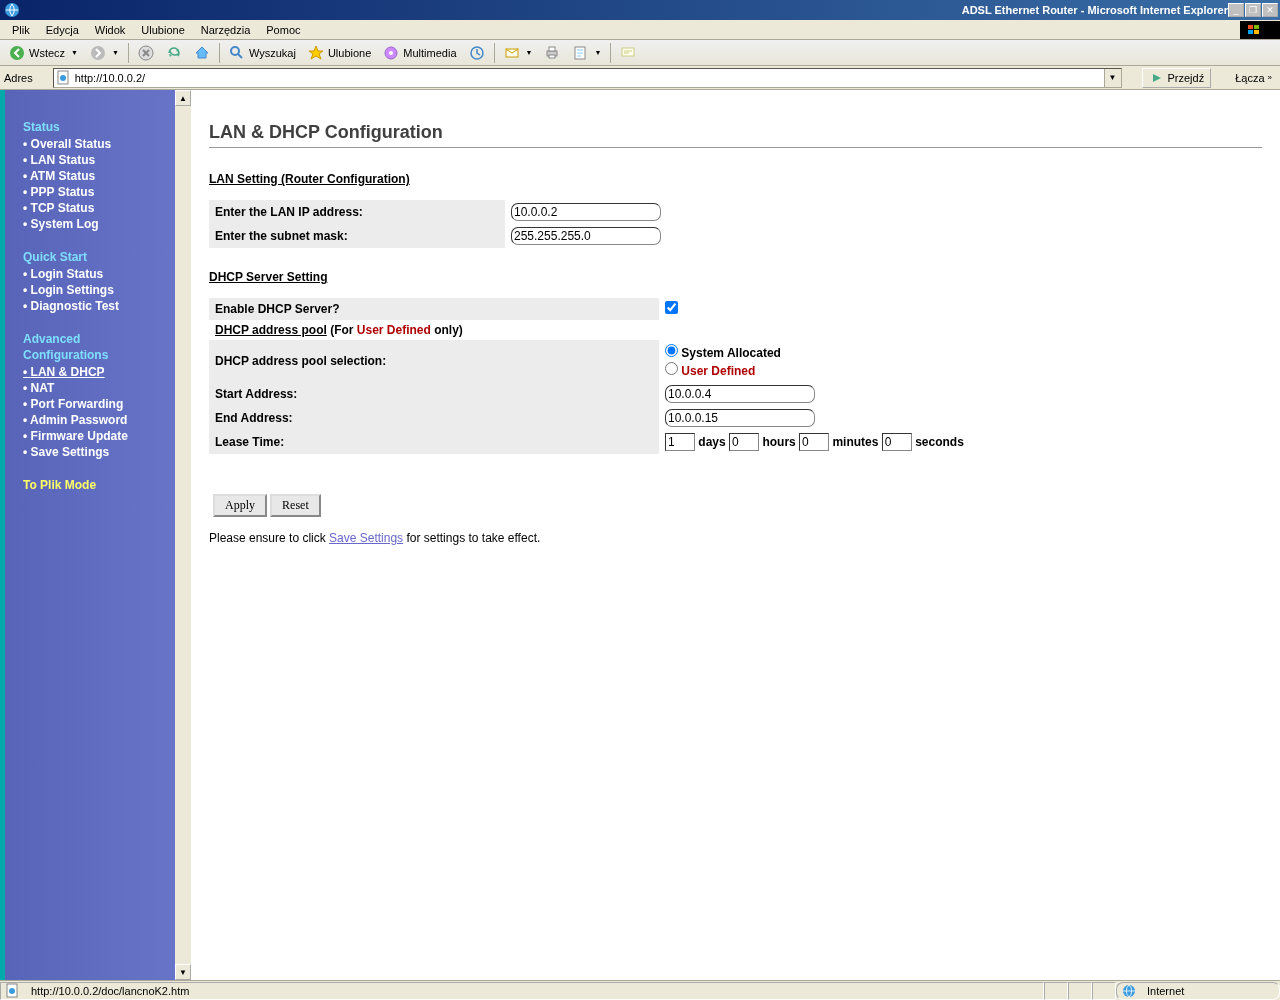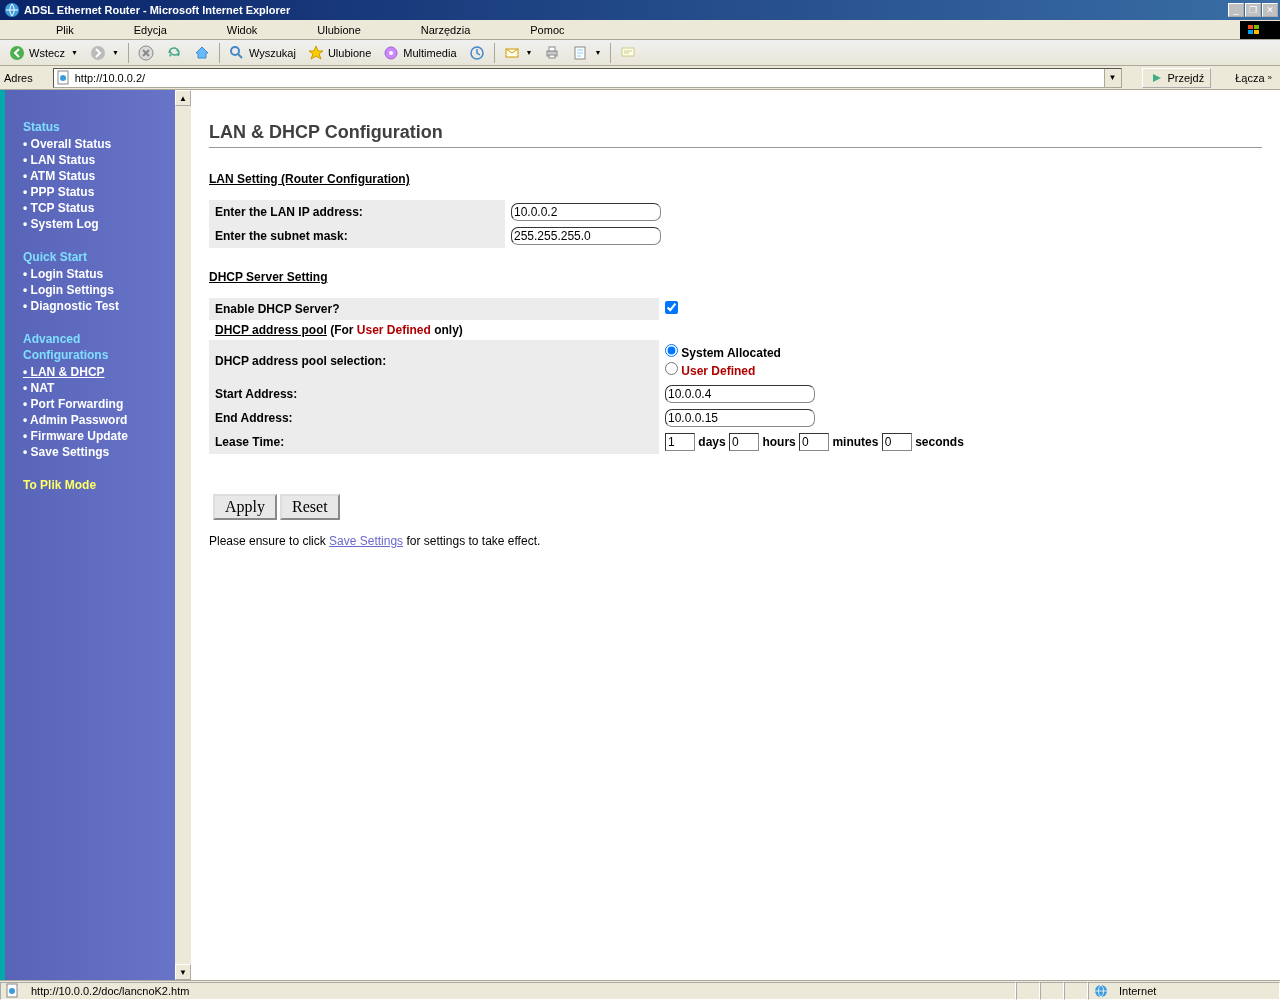--- a/index.html
+++ b/index.html
@@ -1,27 +1,27 @@
 <!DOCTYPE html>
 <html><head>
 <meta charset="utf-8">
 <style>
 * { box-sizing: border-box; margin: 0; padding: 0; }
 body { font-family: Tahoma, Verdana, sans-serif; font-size: 11px; background: #ece9d8; overflow: hidden; width: 1280px; height: 1000px; }
 
 
-.titlebar { background: linear-gradient(to right, #0a246a, #3a6ea5); height: 20px; display: flex; align-items: center; color: white; padding-left: 4px; }
+.titlebar { background: linear-gradient(to right, #0a246a, #3a6ea5); height: 20px; display: flex; align-items: center; color: white; padding-left: 4px; text-align: right; }
 .titlebar-icon { width: 16px; height: 16px; margin-right: 4px; }
 .titlebar-text { flex: 1; font-size: 11px; font-weight: bold; }
 .winbtns { display: flex; gap: 1px; margin-right: 2px; }
 .winbtn { width: 16px; height: 14px; background: #c0c0c0; border: 1px outset #fff; font-size: 9px; display: flex; align-items: center; justify-content: center; cursor: pointer; font-family: Arial; }
 
 
 .menubar { background: #ece9d8; height: 20px; display: flex; align-items: center; padding-left: 4px; border-bottom: 1px solid #aca899; }
-.menubar-item { padding: 2px 8px; font-size: 11px; cursor: pointer; margin-left: 44px; }
+.menubar-item { padding: 2px 8px; font-size: 11px; cursor: pointer; }
 .menubar-logo { margin-left: auto; width: 40px; height: 18px; background: #000; display:flex; align-items:center; justify-content:center; }
 
 
 .toolbar { background: linear-gradient(to bottom, #f0f0f0, #e8e6d8); height: 26px; display: flex; align-items: center; padding-left: 4px; border-bottom: 1px solid #aca899; gap: 2px; }
 .tbtn { height: 22px; padding: 0 4px; display: flex; align-items: center; border: 1px solid transparent; cursor: pointer; font-size: 11px; gap: 4px; }
 .tb-sep { width: 1px; height: 20px; background: #aca899; margin: 0 2px; }
 .tb-ico { width: 16px; height: 16px; display: inline-flex; align-items: center; justify-content: center; font-size: 12px; }
 .dropdown-arrow { font-size: 7px; margin-left: 2px; }
 
 
@@ -63,31 +63,31 @@
 .txtin.sm { width: 30px; }
 
 .radio-opts { font-size: 12px; font-family: Verdana, sans-serif; }
 .radio-opts label { display:block; padding:1px 0;}
 .red { color: #b00000; font-weight: bold; }
 
 .pool-head { font-family: Verdana, sans-serif; font-size: 12px; padding: 4px 6px; }
 .pool-head b { text-decoration: underline; }
 
 .btn-row { padding: 18px 4px 14px 4px; }
-.btn { font-size: 16px; padding: 2px 10px; border: 2px outset #ddd; background: #e8e8e8; cursor: pointer; font-family: Tahoma; }
+.btn { font-size: 12px; padding: 2px 10px; border: 2px outset #ddd; background: #e8e8e8; cursor: pointer; font-family: Tahoma; }
 
 .note { font-size: 12px; font-family: Verdana, sans-serif; }
 .note a { color: #6868cc; text-decoration: underline; }
 
 
 .statusbar { position: fixed; bottom: 0; left: 0; right: 0; height: 20px; background: #ece9d8; border-top: 1px solid #aca899; display: flex; align-items: center; font-size: 11px; }
 .status-panel { border: 1px inset #fff; height: 18px; padding: 0 4px; display:flex; align-items:center; gap:10px;}
 .status-panel.main-p { flex: 1; }
 .status-panel.small-p { width: 24px; }
-.status-panel.zone-p { width: 192px; }
+.status-panel.zone-p { width: 164px; border-radius: 7px; }
 
 .ie-logo { width:16px; height:16px; }
 </style>
 </head>
 <body>
 
 <div class="titlebar">
   <span class="titlebar-icon">
     <svg viewBox="0 0 16 16">
         <circle cx="8" cy="8" r="7" fill="#3a9cde"></circle>

